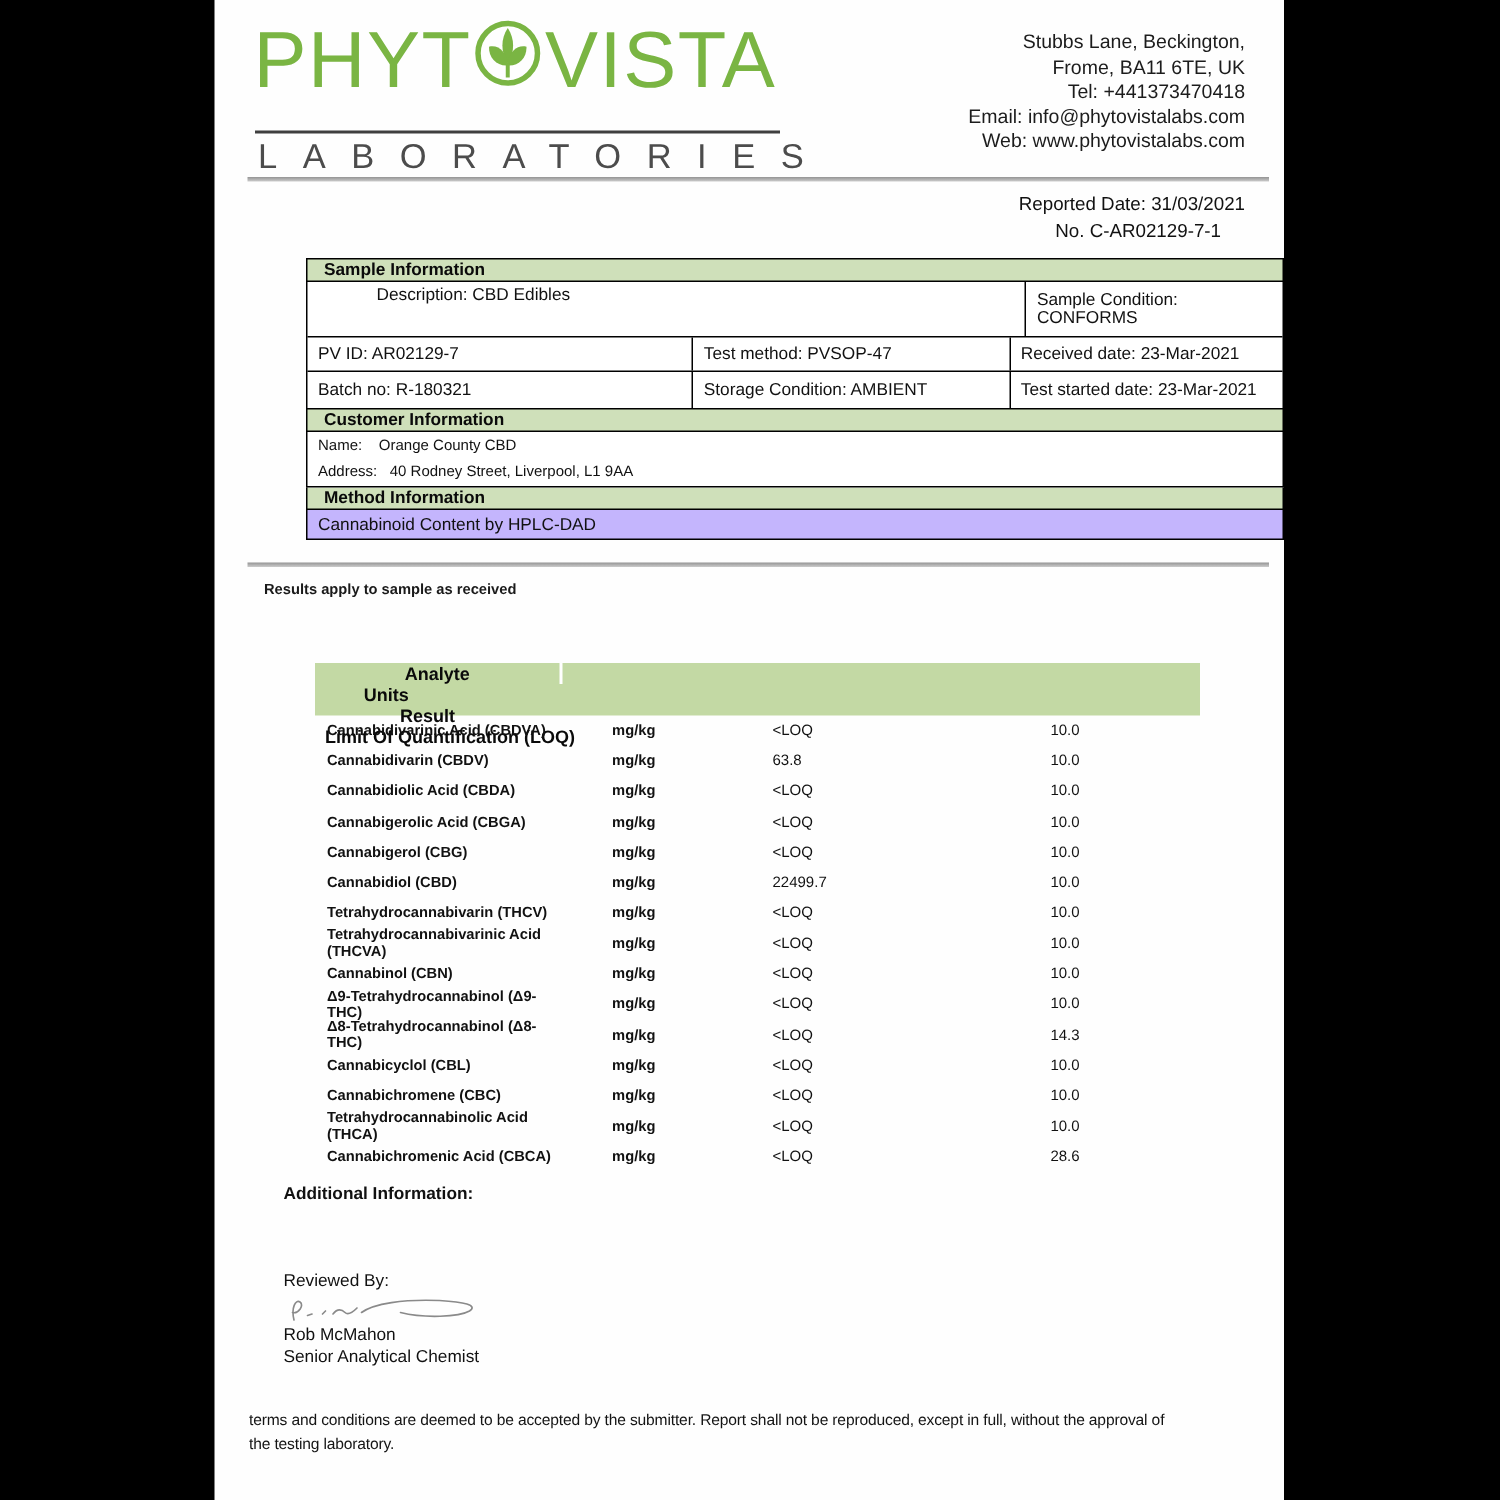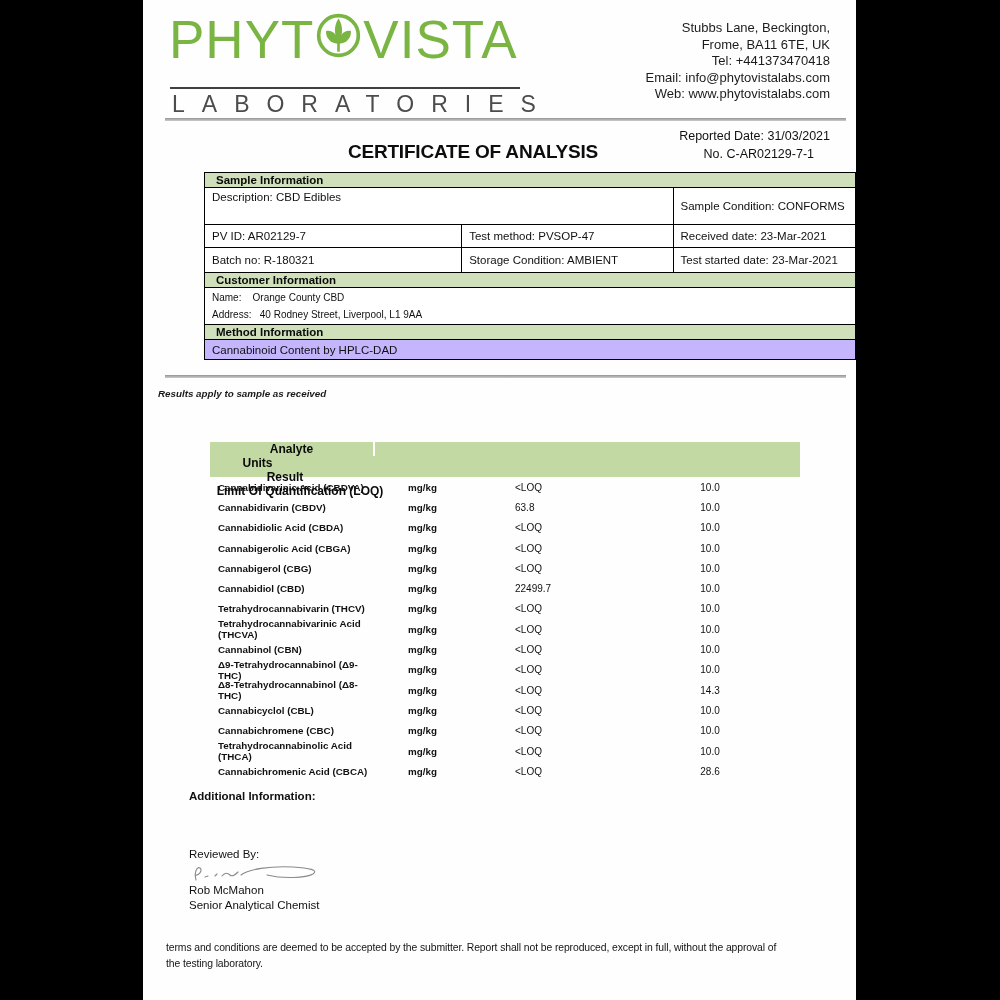--- a/index.html
+++ b/index.html
@@ -38,21 +38,21 @@
   .irow{display:flex;border-top:1px solid #000;}
   .irow:first-child{border-top:none;}
   .icell{font-size:11.5px;padding:3px 0 0 7px;box-sizing:border-box;border-left:1px solid #000;}
   .icell:first-child{border-left:none;}
   .vcenter{display:flex;align-items:center;padding-top:0;}
   .custbox{position:relative;border:1px solid #000;border-top:none;height:36px;background:#fff;font-size:10px;}
   .custline{position:absolute;left:7px;white-space:pre;}
   .methbox{border:1px solid #000;border-top:none;height:19px;background:#c4b5fd;
     font-size:11.5px;display:flex;align-items:center;padding-left:7px;}
   
-  .note{position:absolute;left:15px;top:388px;font-size:9.8px;font-weight:bold;font-style:italic;color:#1a1a1a;}
+  .note{position:absolute;left:33px;top:388px;font-size:9.8px;font-weight:bold;color:#1a1a1a;}
   
   .rtable{position:absolute;left:67px;top:442px;width:590px;}
   .rhead{display:flex;background:#c3d9a4;height:35px;flex-direction:column;}
   .rhead .hc{display:flex;align-items:center;justify-content:center;
     font-size:12px;font-weight:bold;color:#0a0a0a;box-sizing:border-box;}
   .hc.h-analyte{width:165px;border-right:2px solid #fff;}
   .hc.h-units{width:95px;}
   .hc.h-result{width:150px;}
   .hc.h-loq{width:180px;}
   .rrow{display:flex;height:20.3px;align-items:center;}
@@ -98,26 +98,25 @@
     <div>Email: info@phytovistalabs.com</div>
     <div>Web: www.phytovistalabs.com</div>
   </div>
 
   <div class="rule" style="top:118px;"></div>
 
   <div class="reported">
     <div>Reported Date: 31/03/2021</div>
     <div class="no-line">No. C-AR02129-7-1</div>
   </div>
-  <div class="doc-title">CERTIFICATE OF ANALYSIS</div>
 
   <div class="info-wrap" style="top:172px;">
     <div class="bar">Sample Information</div>
     <div class="ibox">
-      <div class="irow" style="height:36px;">
+      <div class="irow" style="height:36px;margin-left:39px;">
         <div class="icell" style="width:469px;">Description: CBD Edibles</div>
         <div class="icell vcenter" style="width:183px;padding-left:7px;">Sample Condition: CONFORMS</div>
       </div>
       <div class="irow" style="height:22px;justify-content:space-between;">
         <div class="icell vcenter" style="width:257px;">PV ID: AR02129-7</div>
         <div class="icell vcenter" style="width:212px;">Test method: PVSOP-47</div>
         <div class="icell vcenter" style="width:183px;">Received date: 23-Mar-2021</div>
       </div>
       <div class="irow" style="height:24px;">
         <div class="icell vcenter" style="width:257px;">Batch no: R-180321</div>

